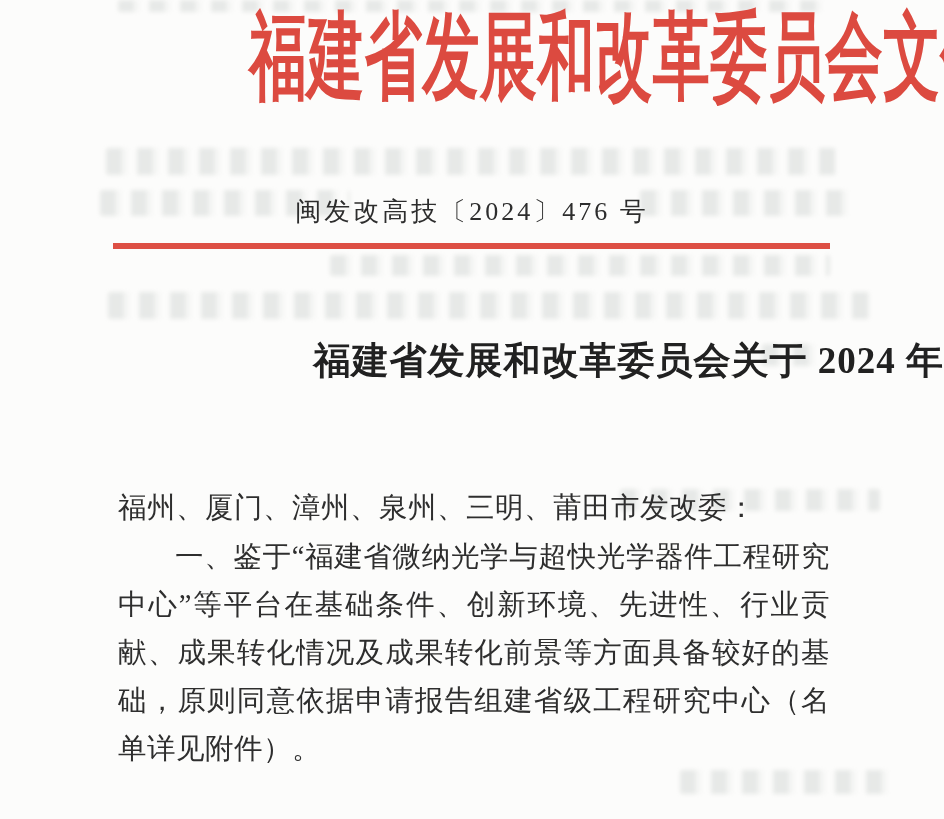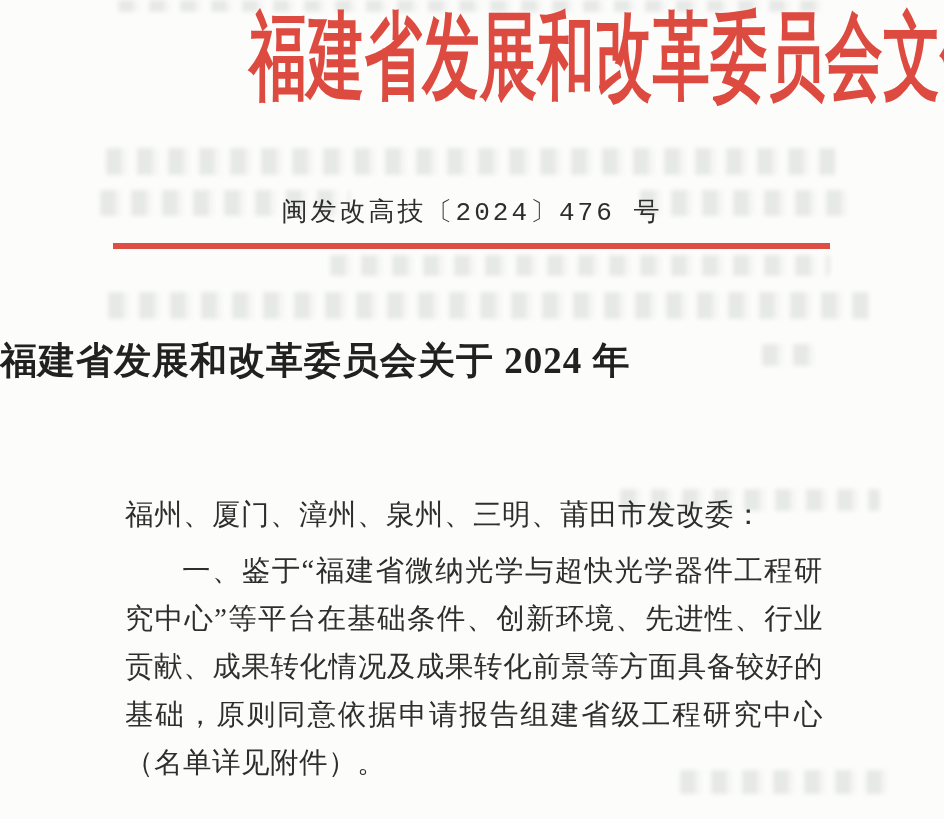--- a/index.html
+++ b/index.html
@@ -39,61 +39,60 @@
   
   .doc-number {
     position: absolute;
     top: 194px;
     left: 0;
     width: 944px;
     text-align: center;
     font-size: 26px;
     letter-spacing: 3px;
     color: #2d2d2d;
-    font-family: Liberation Mono, monospace;
   }
 
   
   .red-divider {
     position: absolute;
     top: 243px;
     left: 113px;
     width: 717px;
     height: 6px;
     background: #dd4f44;
   }
 
   
   .doc-title {
     position: absolute;
     top: 334px;
     left: 0;
     width: 944px;
-    text-align: left;
+    text-align: right;
     font-weight: bold;
     font-size: 37px;
     line-height: 54px;
     color: #212121;
     letter-spacing: 1px;
   }
 
   
   .doc-body {
     position: absolute;
     top: 483px;
     left: 117px;
     width: 714px;
     font-size: 28.5px;
     line-height: 48px;
     color: #2e2e2e;
     text-align: justify;
     text-justify: inter-character;
     letter-spacing: 0.5px;
   }
-  .doc-body p { margin: 8px; }
+  .doc-body p { margin: 1px; }
   .doc-body p.indent { text-indent: 2em; }
 
   
   .bleed {
     position: absolute;
     filter: blur(2px);
     opacity: 0.5;
     border-radius: 3px;
     background: repeating-linear-gradient(
       90deg,

